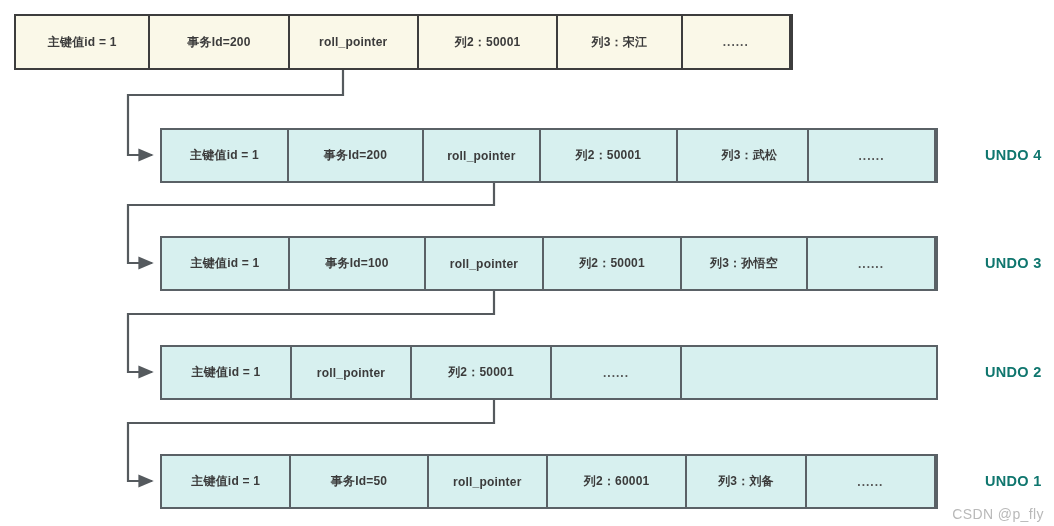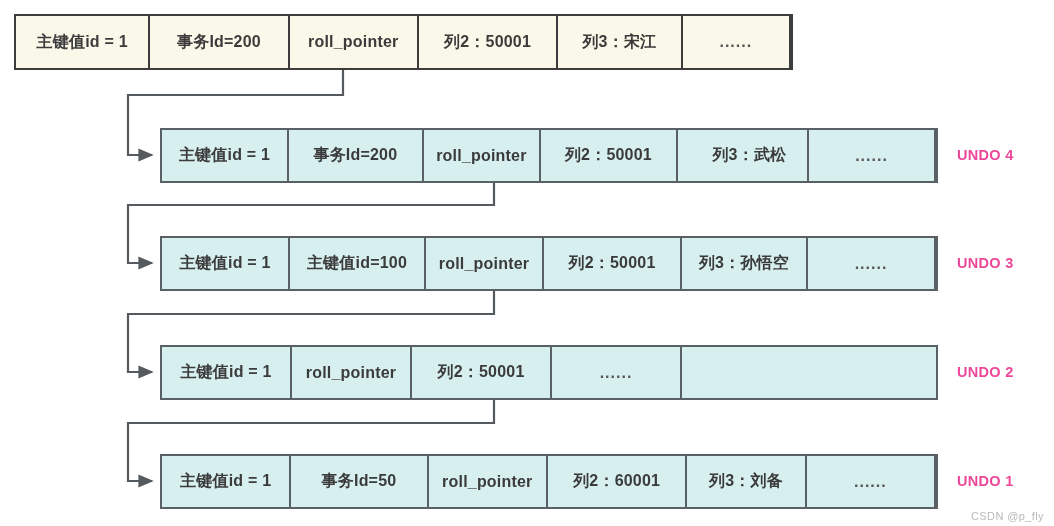--- a/index.html
+++ b/index.html
@@ -50,21 +50,21 @@
     background: #d7f0ef;
     border-color: #5a6166;
   }
 
   .cell {
     box-sizing: border-box;
     display: flex;
     align-items: center;
     justify-content: center;
     height: 100%;
-    font-size: 16px;
+    font-size: 12px;
     font-weight: bold;
     color: #3b3b3b;
     letter-spacing: 0.2px;
     white-space: nowrap;
   }
 
   .record-row.current .cell {
     border-right: 2px solid #3d3d3d;
   }
   .record-row.undo .cell {
@@ -76,31 +76,32 @@
 
   .cell.ellipsis {
     letter-spacing: 1px;
     color: #555;
   }
 
   .undo-label {
     position: absolute;
     font-size: 14.5px;
     font-weight: bold;
-    color: #ec4899;
+    color: #0f766e;
     letter-spacing: 0.3px;
     white-space: nowrap;
     z-index: 2;
+    margin-left: 28px;
   }
 
   #watermark {
     position: absolute;
     right: 10px;
     bottom: 4px;
-    font-size: 11px;
+    font-size: 14px;
     color: #b9b9b9;
     letter-spacing: 0.4px;
     z-index: 3;
     margin-left: 19px;
   }
 </style>
 </head>
 <body>
 
 <div id="diagram-canvas">
@@ -135,21 +136,21 @@
     <div class="cell" style="width:138px;">事务Id=200</div>
     <div class="cell" style="width:120px;">roll_pointer</div>
     <div class="cell" style="width:140px;">列2：50001</div>
     <div class="cell" style="width:120px;margin-left:14px;">列3：武松</div>
     <div class="cell ellipsis" style="width:130px;">......</div>
   </div>
   <div class="undo-label" style="left:957px; top:147px;">UNDO 4</div>
 
   <div class="record-row undo" style="left:160px; top:236px; width:778px; height:55px;">
     <div class="cell" style="width:130px;">主键值id = 1</div>
-    <div class="cell" style="width:138px;">主键值id=100</div>
+    <div class="cell" style="width:138px;">事务Id=100</div>
     <div class="cell" style="width:120px;">roll_pointer</div>
     <div class="cell" style="width:140px;">列2：50001</div>
     <div class="cell" style="width:128px;">列3：孙悟空</div>
     <div class="cell ellipsis" style="width:130px;">......</div>
   </div>
   <div class="undo-label" style="left:957px; top:255px;">UNDO 3</div>
 
   <div class="record-row undo" style="left:160px; top:345px; width:778px; height:55px;">
     <div class="cell" style="width:130px;">主键值id = 1</div>
     <div class="cell" style="width:120px;">roll_pointer</div>

